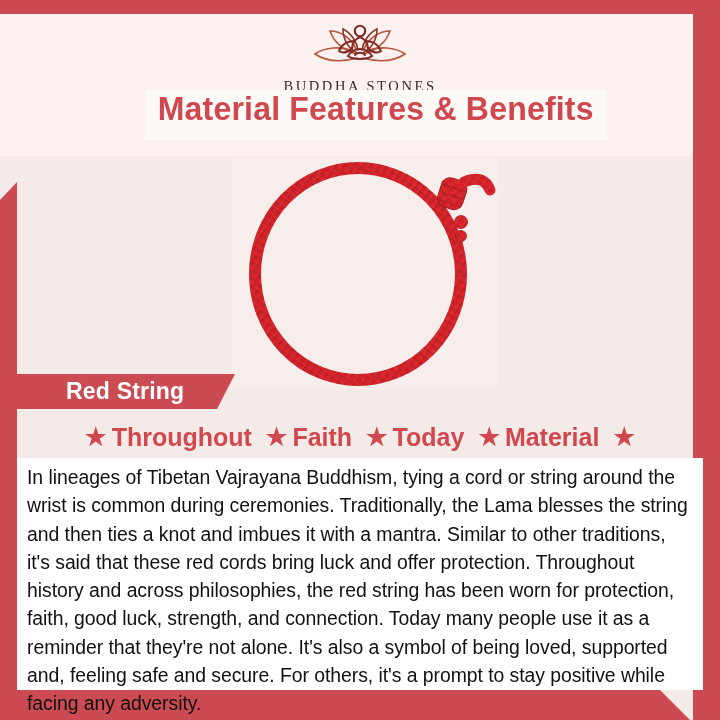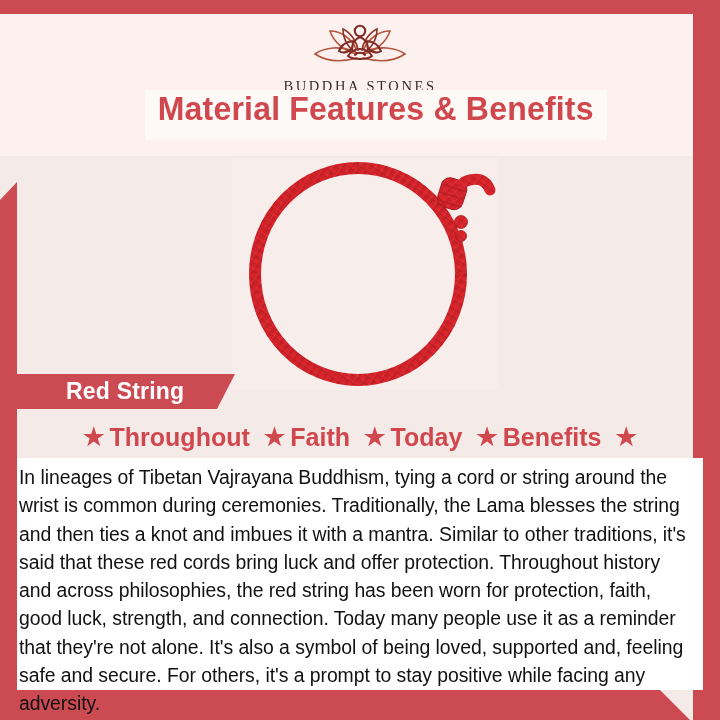--- a/index.html
+++ b/index.html
@@ -155,21 +155,21 @@
     color: #d1474e;
   }
 
   
   .body-block {
     position: absolute;
     left: 17px; top: 458px;
     width: 686px; height: 232px;
     background: #ffffff;
     box-sizing: border-box;
-    padding: 5px 14px 0 2px;
+    padding: 5px 14px 0 10px;
   }
   .body-text {
     margin: 0;
     font-family: "Liberation Sans Narrow", "Liberation Sans", sans-serif;
     font-size: 19.4px;
     line-height: 28.3px;
     color: #111111;
     text-align: left;
     letter-spacing: -0.05px;
   }
@@ -263,21 +263,21 @@
     <span class="kw">
       <span class="star">★</span>
       <span>Faith</span>
     </span>
     <span class="kw">
       <span class="star">★</span>
       <span>Today</span>
     </span>
     <span class="kw">
       <span class="star">★</span>
-      <span>Benefits</span>
+      <span>Material</span>
     </span>
     <span class="kw tight">
       <span class="star">★</span>
     </span>
   </div>
 
   <div class="body-block">
     <p class="body-text">In lineages of Tibetan Vajrayana Buddhism, tying a cord or string around the wrist is common during ceremonies. Traditionally, the Lama blesses the string and then ties a knot and imbues it with a mantra. Similar to other traditions, it's said that these red cords bring luck and offer protection. Throughout history and across philosophies, the red string has been worn for protection, faith, good luck, strength, and connection. Today many people use it as a reminder that they're not alone. It's also a symbol of being loved, supported and, feeling safe and secure. For others, it's a prompt to stay positive while facing any adversity.</p>
   </div>
 

